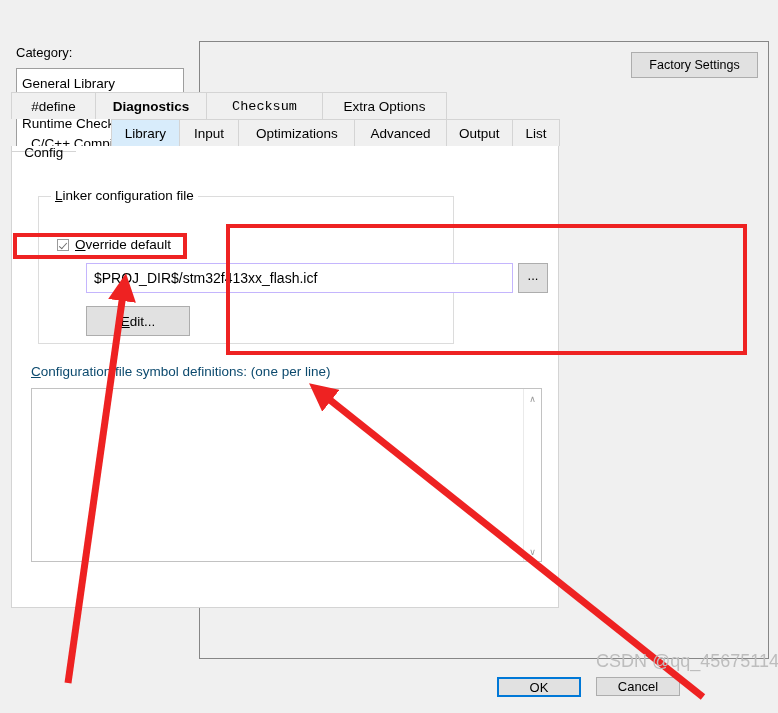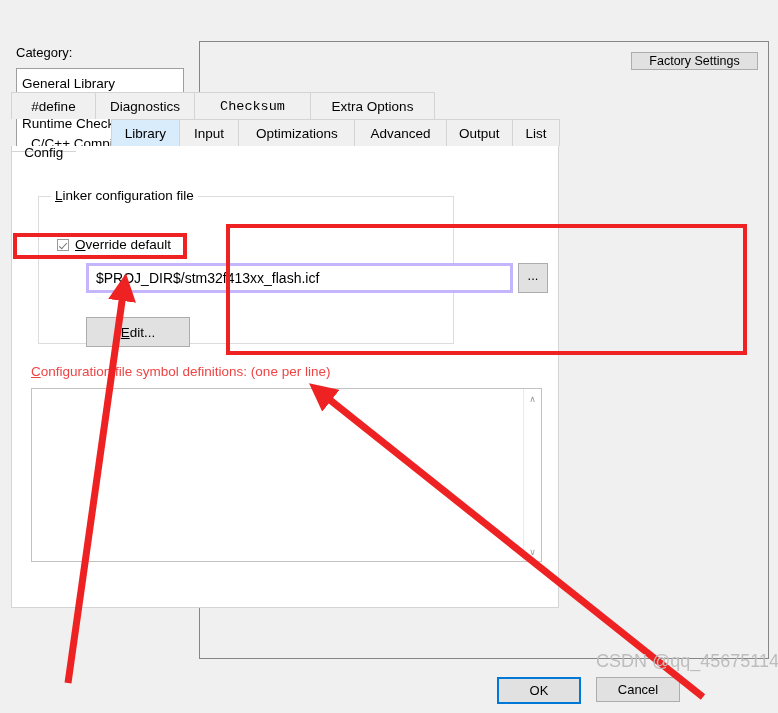--- a/index.html
+++ b/index.html
@@ -63,21 +63,21 @@
     height: 618px;
     background: #f0f0f0;
     border: 1px solid #868686;
     box-sizing: border-box;
   }
   #factory-settings-btn {
     position: absolute;
     right: 10px;
     top: 10px;
     width: 127px;
-    height: 18px;
+    height: 26px;
     background: #e1e1e1;
     border: 1px solid #adadad;
     font-family: "Liberation Sans", sans-serif;
     font-size: 12.5px;
     color: #000;
     cursor: default;
     padding: 0;
   }
 
   
@@ -177,21 +177,21 @@
   #override-label { font-size: 13.5px; }
   .uline { text-decoration: underline; }
 
   #icf-path-input {
     position: absolute;
     left: 47px;
     top: 66px;
     width: 427px;
     height: 30px;
     background: #ffffff;
-    border: 3px solid #c4b5fd;
+    border: 1px solid #c4b5fd;
     box-sizing: border-box;
     font-family: "Liberation Sans", sans-serif;
     font-size: 14px;
     color: #000;
     padding: 0 7px;
     outline: none;
   }
   #browse-btn {
     position: absolute;
     left: 479px;
@@ -204,40 +204,40 @@
     font-family: "Liberation Sans", sans-serif;
     font-size: 13px;
     color: #000;
     padding: 0 0 6px 0;
     line-height: 1;
     cursor: default;
   }
   #edit-btn {
     position: absolute;
     left: 47px;
-    top: 120px;
+    top: 109px;
     width: 104px;
     height: 30px;
     background: #e1e1e1;
     border: 1px solid #adadad;
     box-sizing: border-box;
     font-family: "Liberation Sans", sans-serif;
     font-size: 13.5px;
     color: #000;
     cursor: default;
     padding: 0;
   }
 
   
   #symbols-label {
     position: absolute;
     left: 19px;
     top: 218px;
     font-size: 13.5px;
-    color: #ef4444;
+    color: #0c4a6e;
   }
   #symbols-box {
     position: absolute;
     left: 19px;
     top: 242px;
     width: 511px;
     height: 174px;
     background: #ffffff;
     border: 1px solid #c2c2c2;
     box-sizing: border-box;
@@ -278,36 +278,36 @@
   }
   .sb-arrow.up { top: 1px; }
   .sb-arrow.down { bottom: 1px; }
 
   
   #ok-btn {
     position: absolute;
     left: 497px;
     top: 677px;
     width: 84px;
-    height: 27px;
+    height: 20px;
     background: #e1e1e1;
     border: 2px solid #0078d7;
     box-sizing: border-box;
     font-family: "Liberation Sans", sans-serif;
     font-size: 13px;
     color: #000;
     cursor: default;
     padding: 0;
   }
   #cancel-btn {
     position: absolute;
     left: 596px;
     top: 677px;
     width: 84px;
-    height: 25px;
+    height: 19px;
     background: #e1e1e1;
     border: 1px solid #adadad;
     box-sizing: border-box;
     font-family: "Liberation Sans", sans-serif;
     font-size: 13px;
     color: #000;
     cursor: default;
     padding: 0;
   }
 
@@ -383,21 +383,21 @@
 
 <div id="options-panel">
   <button id="factory-settings-btn">Factory Settings</button>
 </div>
 
 <div id="tabstrip">
   <div class="tab-row row1">
       <div class="tab" style="width: 85px;">
         <span>#define</span>
       </div>
-      <div class="tab" style="width: 100px;">
+      <div class="tab" style="width: 112px; font-weight: bold;">
         <span>Diagnostics</span>
       </div>
       <div class="tab" style="width: 117px; font-family: Liberation Mono, monospace;">
         <span>Checksum</span>
       </div>
       <div class="tab" style="width: 125px;">
         <span>Extra Options</span>
       </div>
     </div>
   <div class="tab-row row2">

